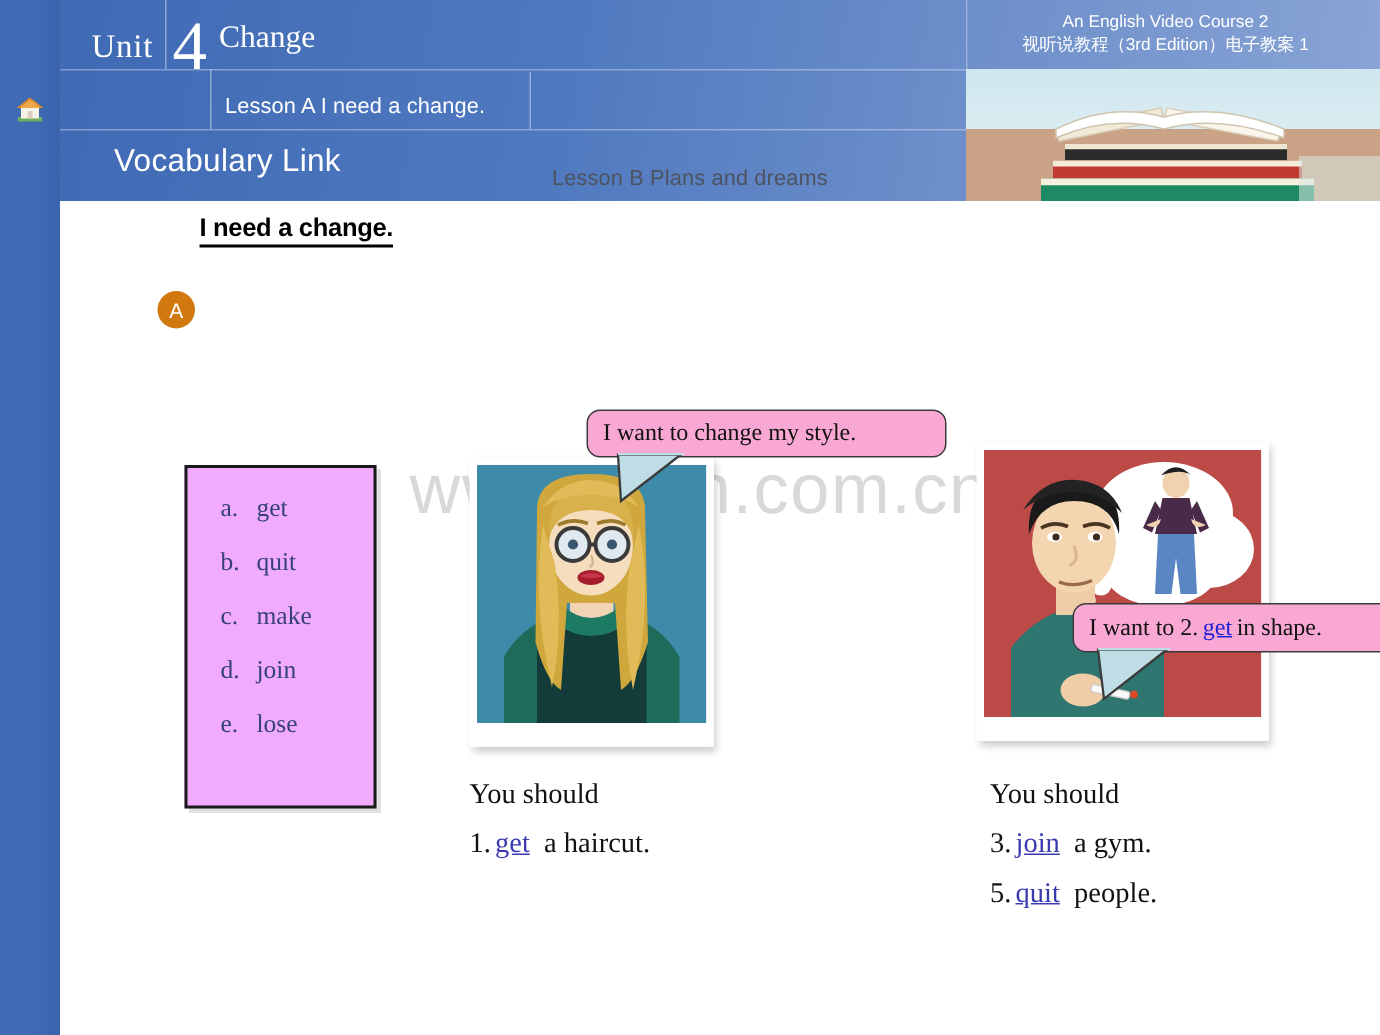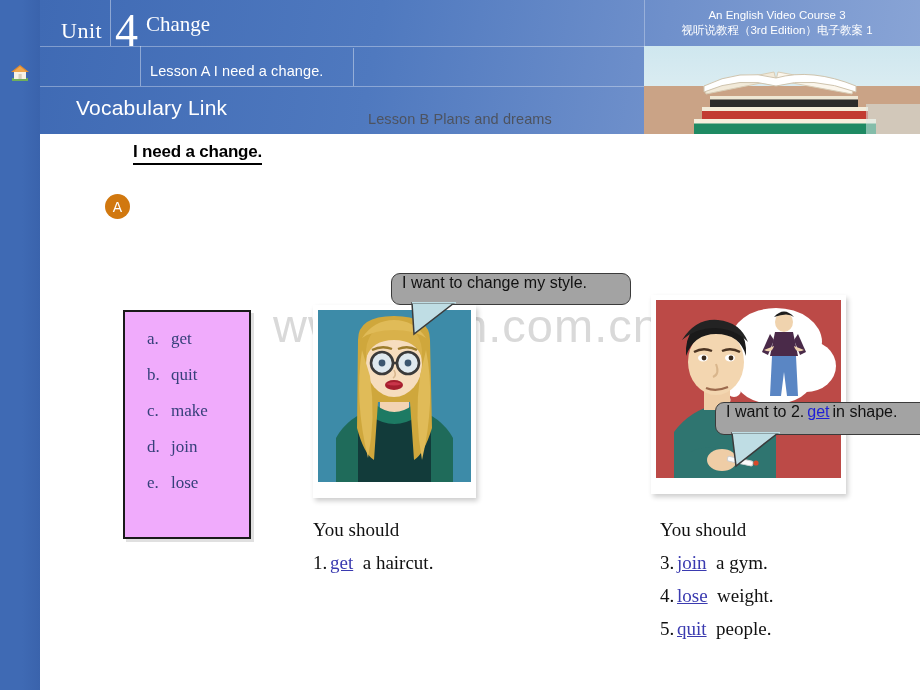--- a/index.html
+++ b/index.html
@@ -117,24 +117,24 @@
   .photo-frame{
     position:absolute;background:#ffffff;
     box-shadow:2px 3px 5px rgba(0,0,0,.20);
   }
   #photo-left{left:225px;top:171px;width:153px;height:172px;padding:5px 5px 16px 5px;}
   #photo-right{left:563px;top:161px;width:185px;height:178px;padding:5px 5px 16px 5px;}
   .photo-inner{width:100%;height:100%;position:relative;overflow:hidden;}
 
   
   .bubble{
-    position:absolute;background:#a3a3a3;border:1.5px solid #3b3b3b;
+    position:absolute;background:#f9a8d4;border:1.5px solid #3b3b3b;
     border-radius:9px;box-sizing:border-box;
-    font-family:Liberation Sans, sans-serif;color:#111;
-    display:flex;align-items:flex-start;
+    font-family:Liberation Serif, serif;color:#111;
+    display:flex;align-items:center;
   }
   #bubble-1{left:303px;top:139px;width:240px;height:32px;padding-left:10px;font-size:16px;}
   #bubble-2{left:627px;top:268px;width:280px;height:33px;padding-left:10px;font-size:16px;}
   .bubble-tail{position:absolute;}
   .ans{
     color:#1f1fd6;text-decoration:underline;padding:0 3px;
   }
 
   
   .answers{position:absolute;font-family:"Liberation Serif", serif;color:#111;}
@@ -172,21 +172,21 @@
   <div id="tab-a">
     <span>Lesson A  I need a change.</span>
   </div>
   <div id="tab-b">
     <span>Lesson B Plans and dreams</span>
   </div>
 
   <div id="section-title">Vocabulary Link</div>
 
   <div id="course-line">
-    <div>An English Video Course 3</div>
+    <div>An English Video Course 2</div>
     <div class="cn">视听说教程（3rd Edition）电子教案 1</div>
   </div>
 
   <div id="book-photo">
     <svg viewBox="0 0 276 88" width="276" height="88" preserveAspectRatio="none">
       <defs>
         <linearGradient id="skyg" x1="0" y1="0" x2="0" y2="1">
           <stop offset="0" stop-color="#cfe7ef"></stop>
             <stop offset="1" stop-color="#e7f2f4"></stop>
         </linearGradient>
@@ -346,20 +346,17 @@
       <span class="num">1.</span><span class="ans-blue">get</span>&nbsp;&nbsp;<span>a haircut.</span>
     </div>
   </div>
 
   <div class="answers" id="answers-right">
     <div>You should</div>
     <div>
       <span class="num">3.</span><span class="ans-blue">join</span>&nbsp;&nbsp;<span>a gym.</span>
     </div>
     <div>
-      <span class="num">4.</span><span class="ans-blue">lose</span>&nbsp;&nbsp;<span>weight.</span>
-    </div>
-    <div>
       <span class="num">5.</span><span class="ans-blue">quit</span>&nbsp;&nbsp;<span>people.</span>
     </div>
   </div>
 
 </div>
 
 </body></html>

